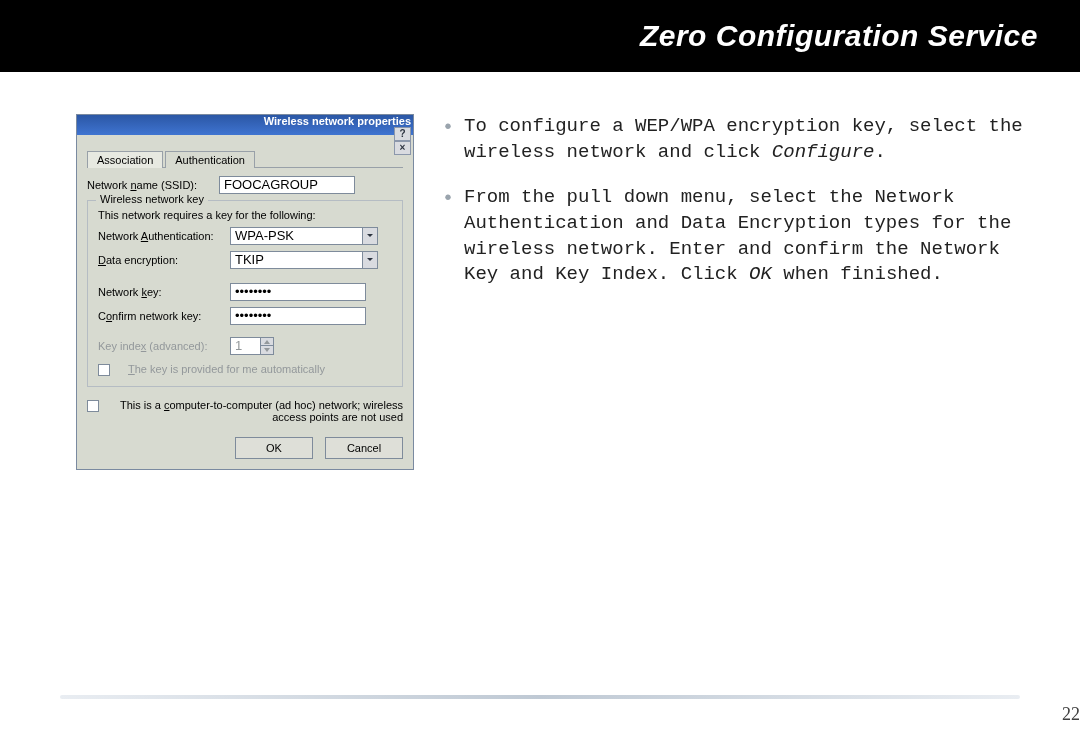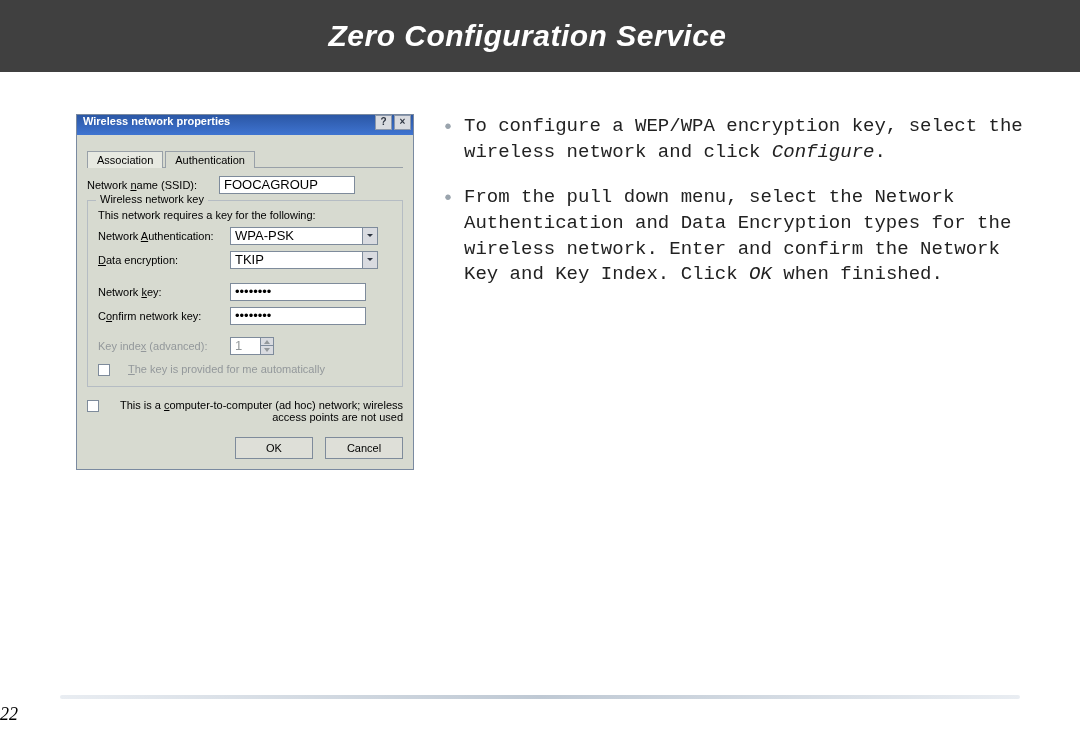--- a/index.html
+++ b/index.html
@@ -9,25 +9,25 @@
     height: 747px;
     background: #ffffff;
     font-family: Georgia, "Times New Roman", serif;
     color: #222;
     position: relative;
     overflow: hidden;
   }
   .header-band {
     width: 100%;
     height: 72px;
-    background: #404040;
+    background: #000000;
     display: flex;
     align-items: center;
-    justify-content: center;
-    padding-right: 25px;
+    justify-content: flex-end;
+    padding-right: 42px;
   }
   .header-title {
     color: #fff;
     font-family: "Century Gothic", Futura, Verdana, sans-serif;
     font-weight: bold;
     font-style: italic;
     font-size: 30px;
     letter-spacing: 0.5px;
   }
   .page-body {
@@ -51,23 +51,22 @@
     left: 0;
     color: #9aa4ad;
     font-size: 20px;
   }
   .instructions .italic { font-style: italic; }
   .page-number {
     position: absolute;
     bottom: 22px;
     left: 0;
     width: 100%;
-    text-align: left;
-    color: #000000;
-    font-style: italic;
+    text-align: right;
+    color: #404040;
     font-size: 18px;
   }
   .footer-rule {
     position: absolute;
     bottom: 48px;
     left: 60px;
     right: 60px;
     height: 4px;
     background: linear-gradient(to right, #e9edf2, #bfc9d4 50%, #e9edf2);
     border-radius: 2px;
@@ -80,24 +79,25 @@
     font-size: 11px;
     color: #000;
     border: 1px solid #7a8aa0;
     background: #dedfd8;
   }
   .titlebar {
     height: 20px;
     background: linear-gradient(#2b57a5, #3f74d1);
     color: #fff;
     display: flex;
-    align-items: flex-start;
+    align-items: flex-end;
     padding: 0 2px 0 6px;
     font-weight: bold;
     font-size: 11px;
+    flex-direction: column;
   }
   .titlebar-spacer { flex: 1; }
   .tb-btn {
     width: 17px;
     height: 15px;
     background: #d9dbe0;
     border: 1px solid #8b97ab;
     margin-left: 2px;
     font-size: 10px;
     line-height: 12px;

